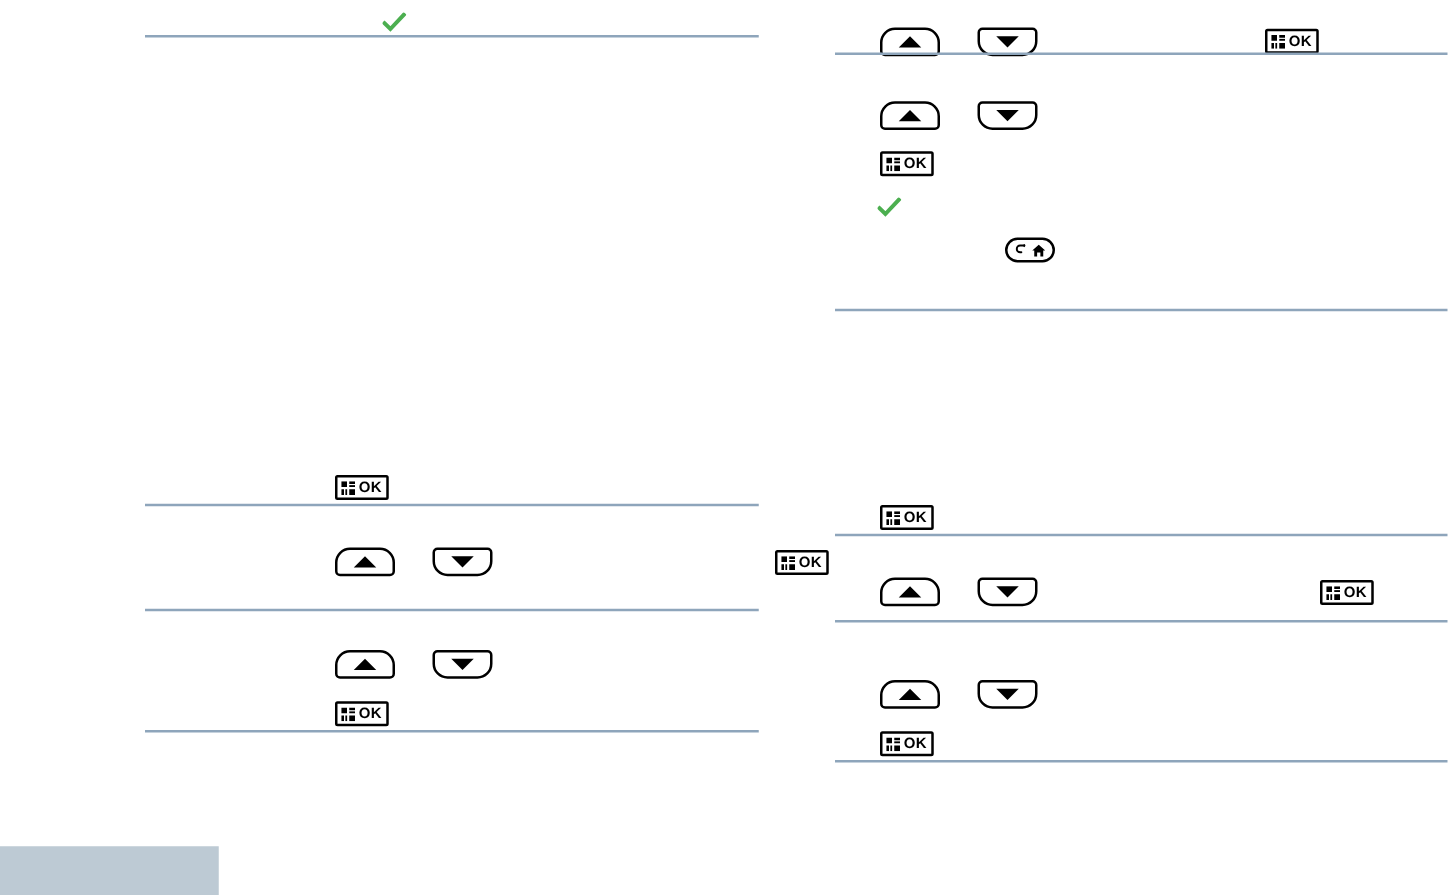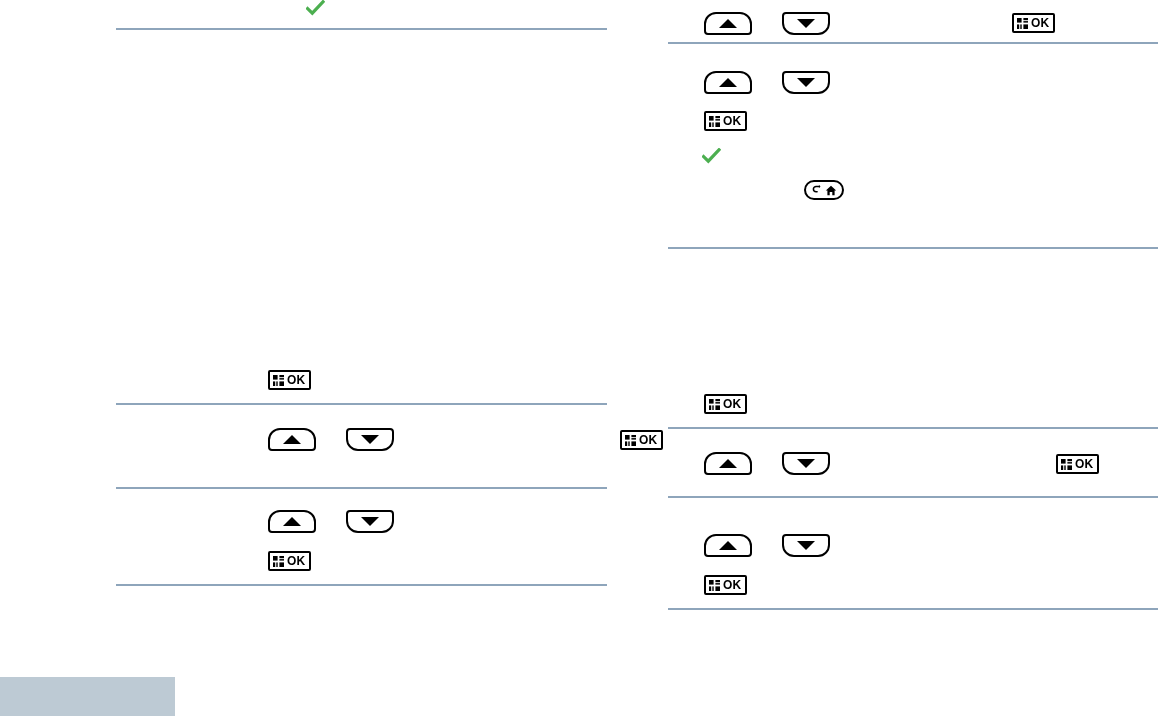--- a/index.html
+++ b/index.html
@@ -30,21 +30,21 @@
   
   .rule {
     position: absolute;
     height: 2px;
     background: #8ea5bb;
     left: 0;
     right: 0;
   }
 
   
-  .item { position: absolute; }
+  .item { position: absolute; margin-top: 10px; }
 
   
   .key-ok {
     display: inline-flex;
     align-items: center;
     justify-content: center;
     gap: 3px;
     box-sizing: border-box;
     height: 20px;
     padding: 0 4px 0 3px;

